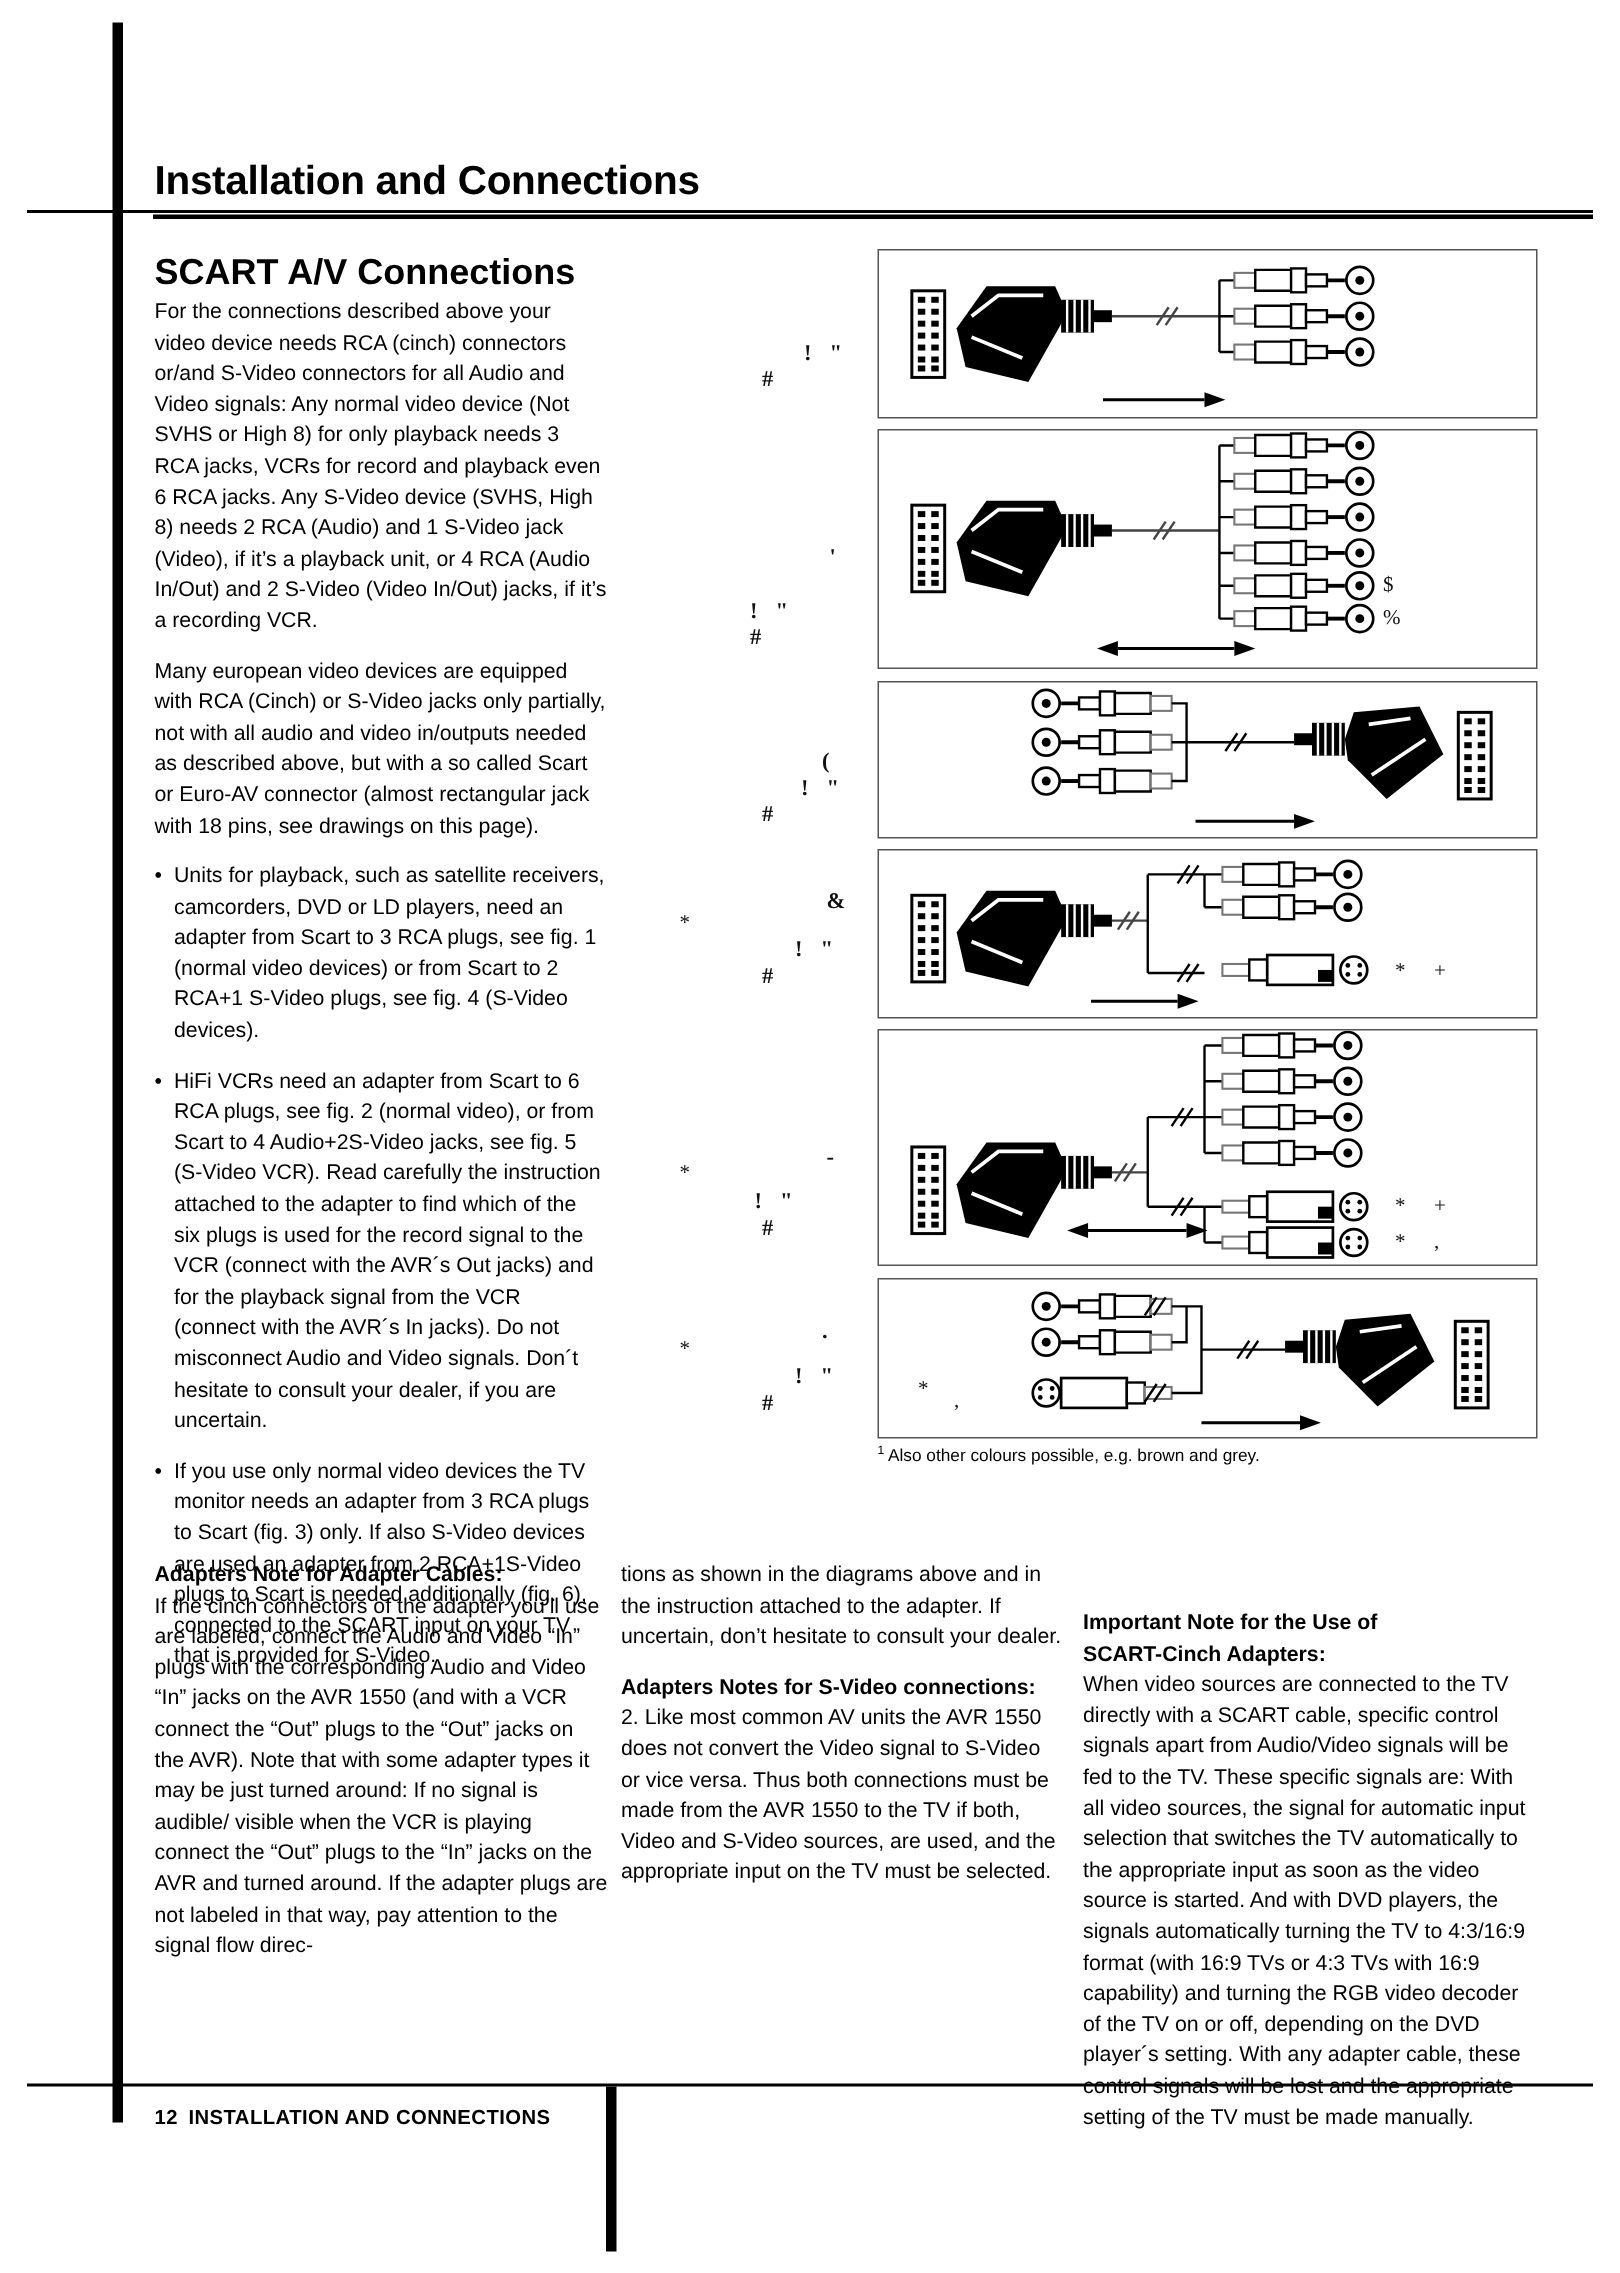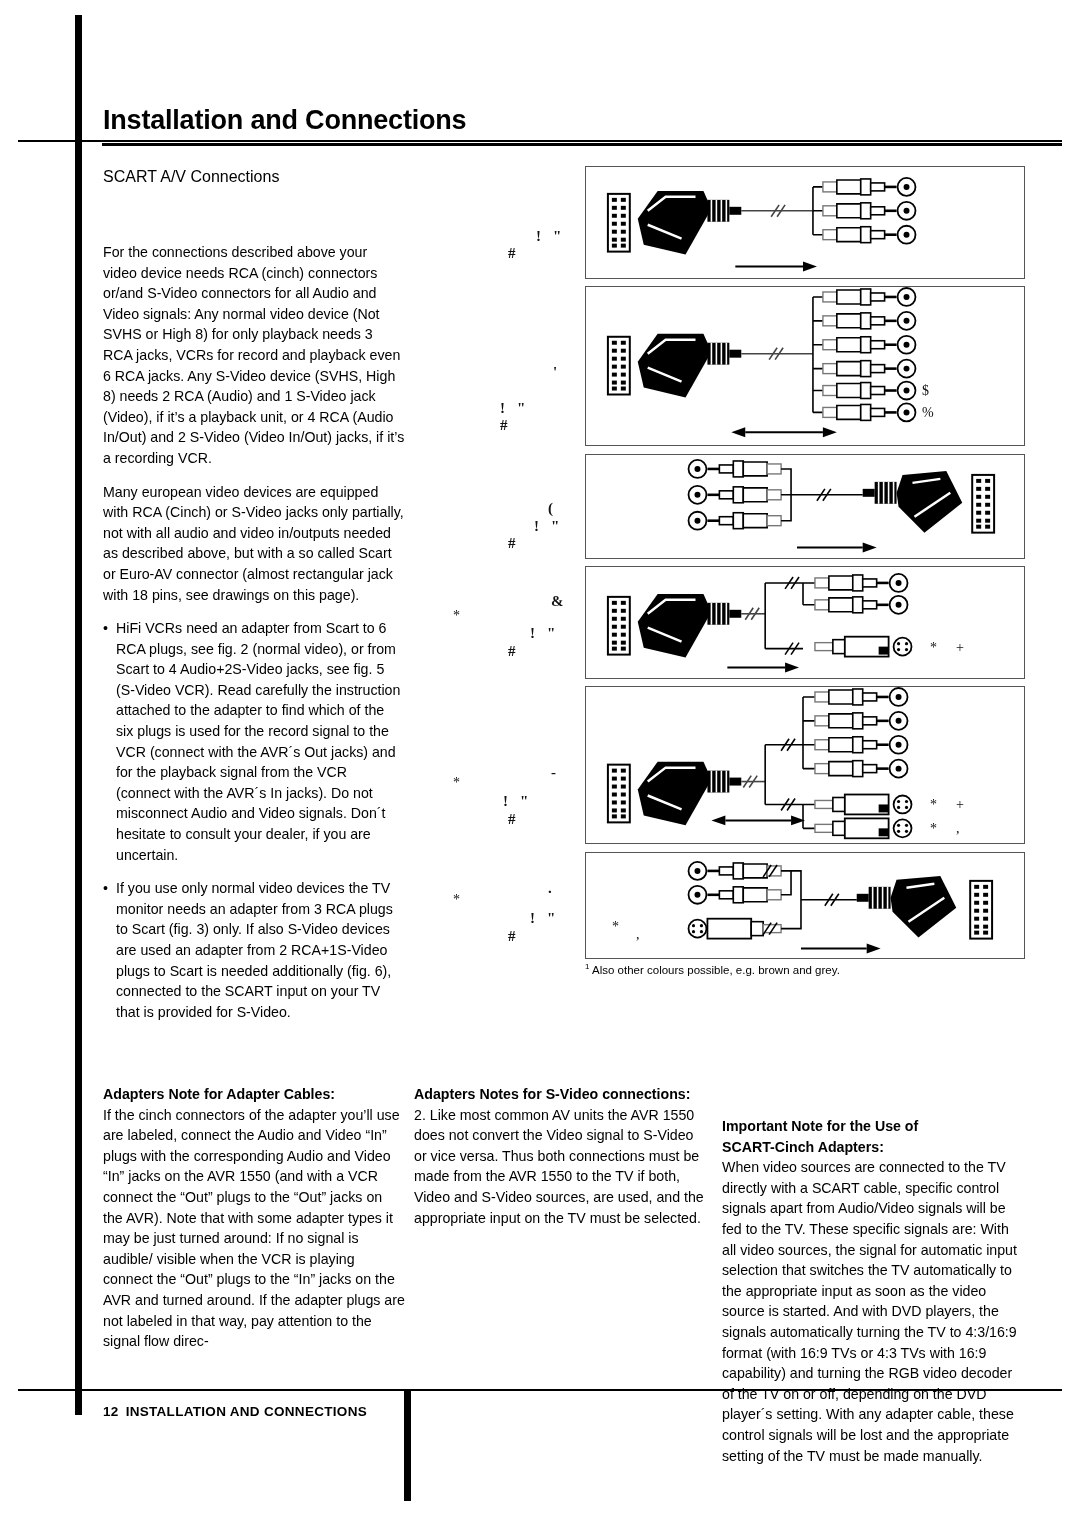--- a/index.html
+++ b/index.html
@@ -17,25 +17,25 @@
   .hrule-bottom{position:absolute;left:18px;top:1389px;width:1044px;height:2px;background:#000;}
   .vrule-foot{position:absolute;left:404px;top:1391px;width:7px;height:110px;background:#000;}
 
   
   .page-title{
     position:absolute;left:103px;top:105px;
     font-size:27px;font-weight:bold;letter-spacing:-0.2px;
   }
   .section-title{
     position:absolute;left:103px;top:168px;
-    font-size:16px;font-weight:normal;
+    font-size:24px;font-weight:bold;
   }
 
   
-  .col{position:absolute;font-size:14.2px;line-height:20.6px;text-align:left;margin-top:44px;}
+  .col{position:absolute;font-size:14.2px;line-height:20.6px;text-align:left;}
   .col p{margin:0 0 13px 0;}
   .col p.tight{margin-bottom:0;}
   .bullet{position:relative;padding-left:13px;margin:0 0 13px 0;}
   .bullet:before{content:"\2022";position:absolute;left:0;top:0;}
   .lbl{font-weight:bold;}
   .circled{
     display:inline-block;background:#000;color:#fff;border-radius:50%;
     width:15px;height:15px;line-height:15px;text-align:center;
     font-size:10px;font-weight:bold;vertical-align:-1px;
   }
@@ -79,30 +79,32 @@
   <div class="hrule-title"></div>
   <div class="hrule-bottom"></div>
   <div class="vrule-foot"></div>
 
   <div class="page-title">Installation and Connections</div>
   <div class="section-title">SCART A/V Connections</div>
 
   <div class="col" id="col-left">
     <p>For the connections described above your video device needs RCA (cinch) connectors or/and S-Video connectors for all Audio and Video signals: Any normal video device (Not SVHS or High 8) for only playback needs 3 RCA jacks, VCRs for record and playback even 6 RCA jacks. Any S-Video device (SVHS, High 8) needs 2 RCA (Audio) and 1 S-Video jack (Video), if it’s a playback unit, or 4 RCA (Audio In/Out) and 2 S-Video (Video In/Out) jacks, if it’s a recording VCR.</p>
     <p>Many european video devices are equipped with RCA (Cinch) or S-Video jacks only partially, not with all audio and video in/outputs needed as described above, but with a so called Scart or Euro-AV connector (almost rectangular jack with 18 pins, see drawings on this page).</p>
+    <p class="bullet">Units for playback, such as satellite receivers, camcorders, DVD or LD players, need an adapter from Scart to 3 RCA plugs, see fig. 1 (normal video devices) or from Scart to 2 RCA+1 S-Video plugs, see fig. 4 (S-Video devices).</p>
     <p class="bullet">HiFi VCRs need an adapter from Scart to 6 RCA plugs, see fig. 2 (normal video), or from Scart to 4 Audio+2S-Video jacks, see fig. 5 (S-Video VCR). Read carefully the instruction attached to the adapter to find which of the six plugs is used for the record signal to the VCR (connect with the AVR´s Out jacks) and for the playback signal from the VCR (connect with the AVR´s In jacks). Do not misconnect Audio and Video signals. Don´t hesitate to consult your dealer, if you are uncertain.</p>
     <p class="bullet">If you use only normal video devices the TV monitor needs an adapter from 3 RCA plugs to Scart (fig. 3) only. If also S-Video devices are used an adapter from 2 RCA+1S-Video plugs to Scart is needed additionally (fig. 6), connected to the SCART input on your TV that is provided for S-Video.</p>
   </div>
 
   <div class="col" id="col-left-lower">
     <p class="tight lbl">Adapters Note for Adapter Cables:</p>
     <p>If the cinch connectors of the adapter you’ll use are labeled, connect the Audio and Video “In” plugs with the corresponding Audio and Video “In” jacks on the AVR 1550 (and with a VCR connect the “Out” plugs to the “Out” jacks on the AVR). Note that with some adapter types it may be just turned around: If no signal is audible/ visible when the VCR is playing connect the “Out” plugs to the “In” jacks on the AVR and turned around. If the adapter plugs are not labeled in that way, pay attention to the signal flow direc-</p>
   </div>
 
   <div class="col" id="col-mid-lower">
+    <p>tions as shown in the diagrams above and in the instruction attached to the adapter. If uncertain, don’t hesitate to consult your dealer.</p>
     <p class="tight lbl">Adapters Notes for S-Video connections:</p>
     <p>2. Like most common AV units the AVR 1550 does not convert the Video signal to S-Video or vice versa. Thus both connections must be made from the AVR 1550 to the TV if both, Video and S-Video sources, are used, and the appropriate input on the TV must be selected.</p>
   </div>
 
   <div class="col" id="col-right-lower">
     <p class="tight lbl">Important Note for the Use of</p>
     <p class="tight lbl">SCART-Cinch Adapters:</p>
     <p>When video sources are connected to the TV directly with a SCART cable, specific control signals apart from Audio/Video signals will be fed to the TV. These specific signals are: With all video sources, the signal for automatic input selection that switches the TV automatically to the appropriate input as soon as the video source is started. And with DVD players, the signals automatically turning the TV to 4:3/16:9 format (with 16:9 TVs or 4:3 TVs with 16:9 capability) and turning the RGB video decoder of the TV on or off, depending on the DVD player´s setting. With any adapter cable, these control signals will be lost and the appropriate setting of the TV must be made manually.</p>
   </div>
 

